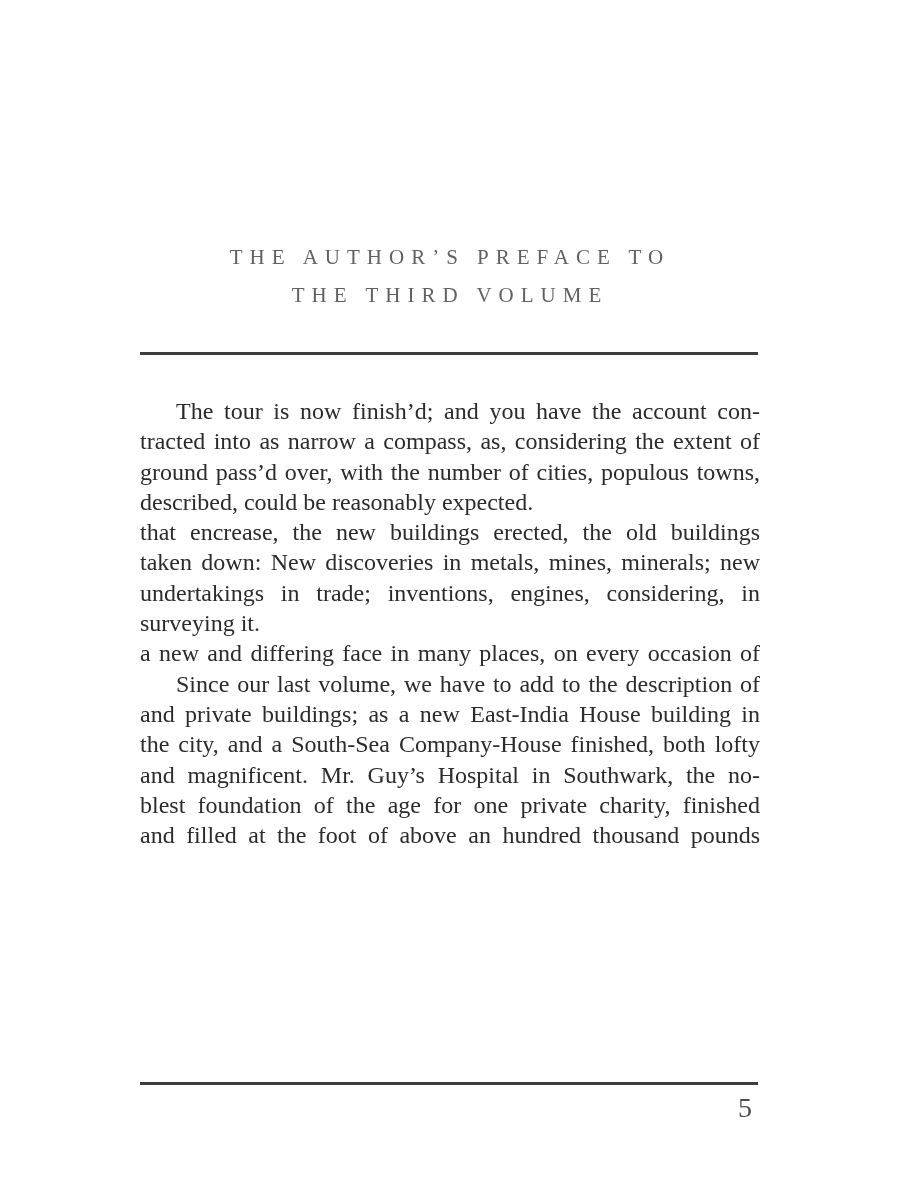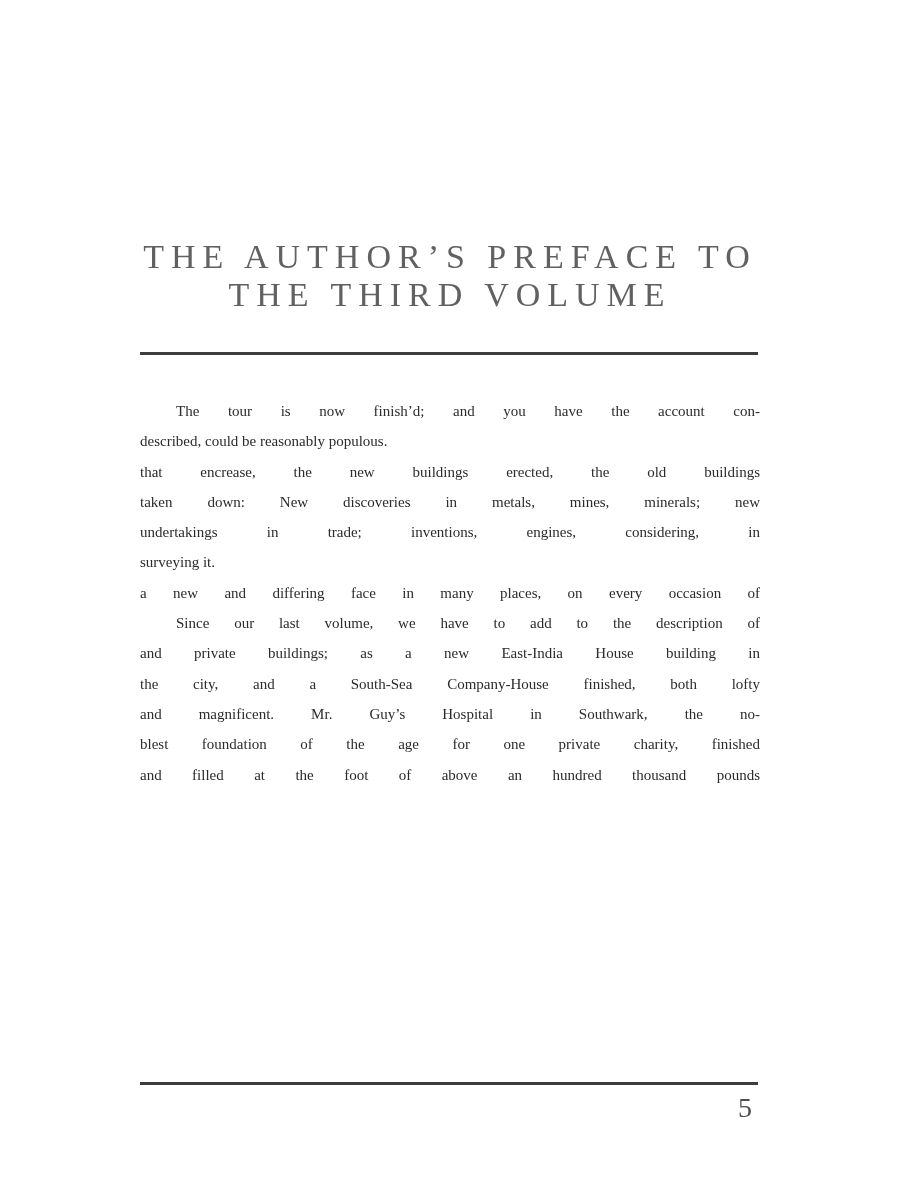--- a/index.html
+++ b/index.html
@@ -15,21 +15,21 @@
     overflow: hidden;
     font-family: "Liberation Serif", "DejaVu Serif", serif;
   }
   .chapter-title {
     position: absolute;
     top: 238px;
     left: 0;
     width: 100%;
     text-align: center;
     color: #616161;
-    font-size: 34px;
+    font-size: 21px;
     line-height: 38px;
     letter-spacing: 7px;
     font-weight: 400;
   }
   .chapter-title .title-line {
     display: block;
   }
   .rule {
     position: absolute;
     left: 140px;
@@ -38,21 +38,21 @@
     background: #3d3d3d;
   }
   .rule-top { top: 352px; }
   .rule-bottom { top: 1082px; }
   .body-text {
     position: absolute;
     top: 396px;
     left: 140px;
     width: 620px;
     color: #2b2b2b;
-    font-size: 15px;
+    font-size: 24px;
     line-height: 30.3px;
   }
   .paragraph { margin: 0; }
   .text-line {
     text-align: justify;
     text-align-last: justify;
     white-space: normal;
     overflow: hidden;
     height: 30.3px;
   }
@@ -81,21 +81,23 @@
   <div class="chapter-title">
     <span class="title-line">THE AUTHOR’S PREFACE TO</span>
     <span class="title-line">THE THIRD VOLUME</span>
   </div>
 
   <div class="rule rule-top"></div>
 
   <div class="body-text">
       <div class="paragraph">
         <div class="text-line first">The tour is now finish’d; and you have the account con-</div>
-        <div class="text-line last-short">described, could be reasonably populous.</div>
+        <div class="text-line">tracted into as narrow a compass, as, considering the extent of</div>
+        <div class="text-line">ground pass’d over, with the number of cities, populous towns,</div>
+        <div class="text-line last-short">described, could be reasonably expected.</div>
       </div>
       <div class="paragraph">
         <div class="text-line">that encrease, the new buildings erected, the old buildings</div>
         <div class="text-line">taken down: New discoveries in metals, mines, minerals; new</div>
         <div class="text-line">undertakings in trade; inventions, engines, considering, in</div>
         <div class="text-line last-short">surveying it.</div>
         <div class="text-line">a new and differing face in many places, on every occasion of</div>
       </div>
       <div class="paragraph">
         <div class="text-line first">Since our last volume, we have to add to the description of</div>

